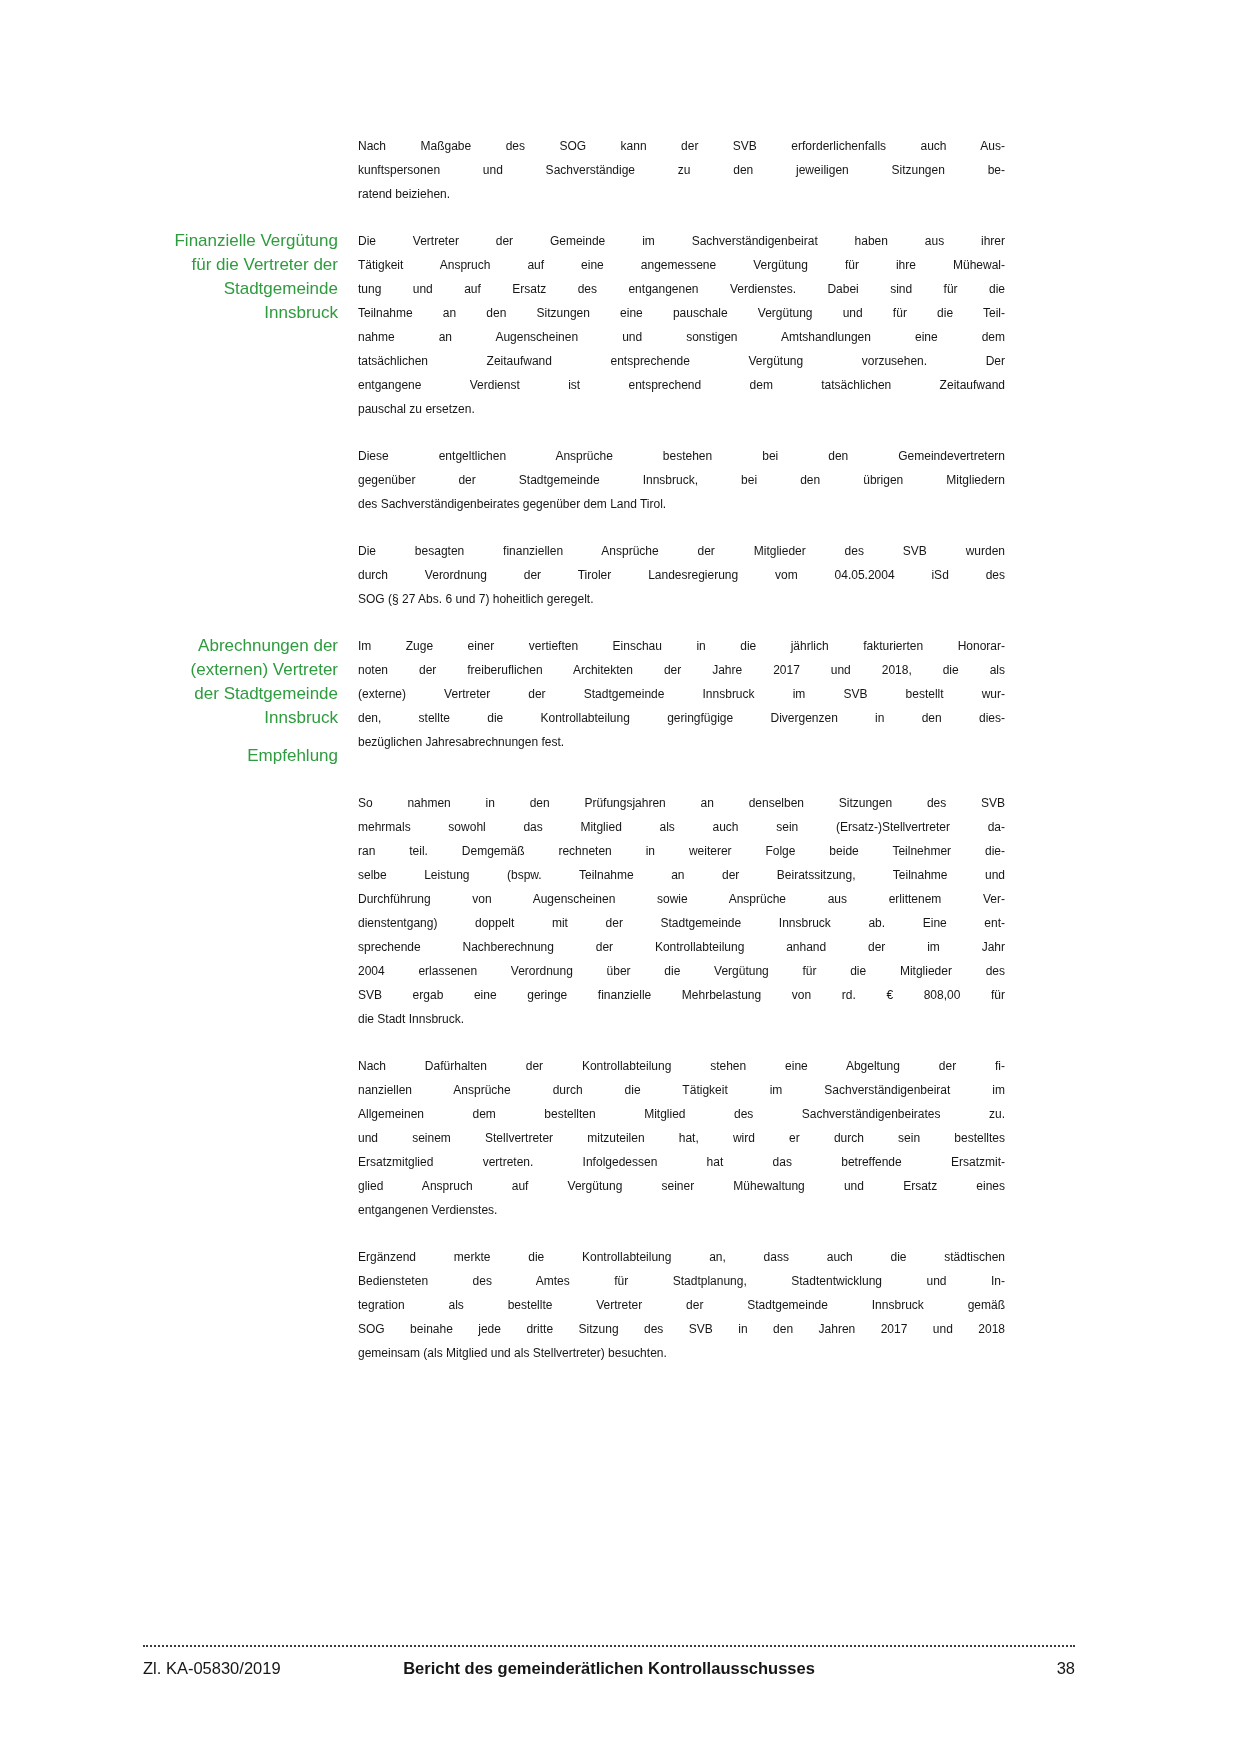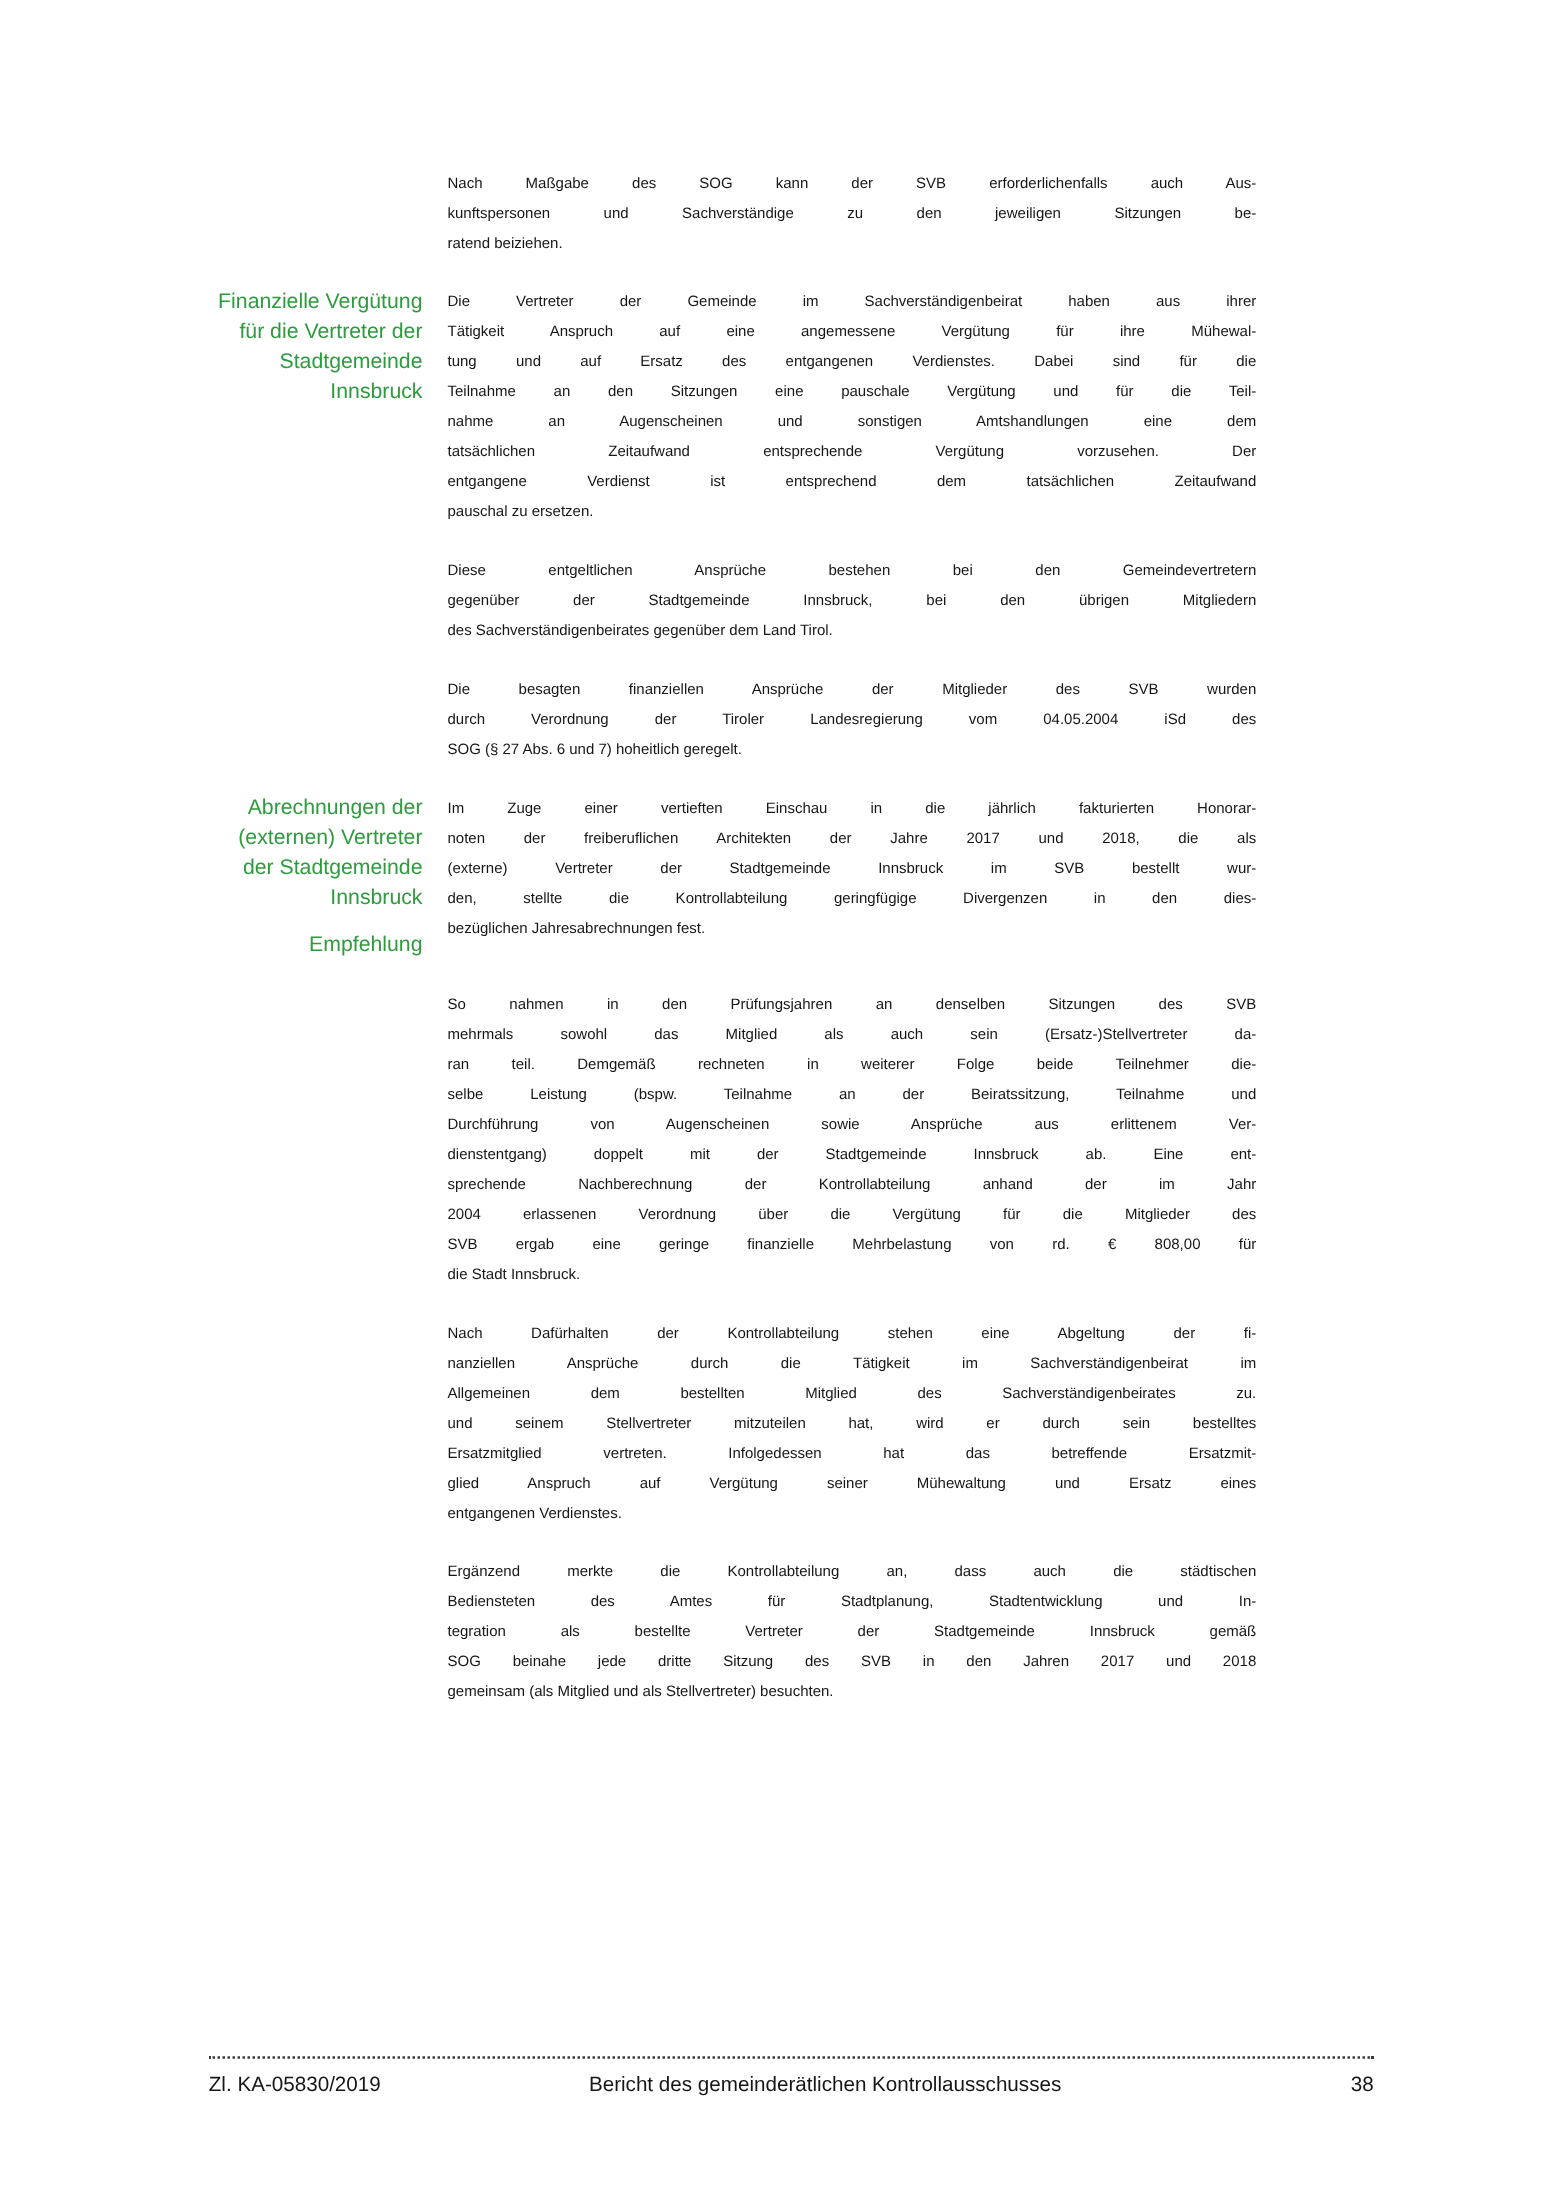--- a/index.html
+++ b/index.html
@@ -50,34 +50,33 @@
     white-space: normal;
   }
   .body-line.last { text-align-last: left; }
   .footer {
     position: absolute;
     left: 143px;
     top: 1645px;
     width: 932px;
     font-size: 16.5px;
     color: #161616;
-    margin-left: 24px;
   }
   .dotted-rule {
     height: 0;
     border-top: 2px dotted #3c3c3c;
     margin-bottom: 11px;
   }
   .footer-row {
     display: flex;
     align-items: baseline;
     line-height: 20px;
   }
   .footer-ref { flex: 0 0 250px; text-align: left; }
-  .footer-title { flex: 1 1 auto; text-align: right; }
+  .footer-title { flex: 1 1 auto; text-align: center; font-weight: bold; }
   .footer-page { flex: 0 0 250px; text-align: right; }
 </style>
 </head>
 <body>
 
 <div class="page">
 
   <main class="content" id="content">
       <div class="row">
         <div class="margin-cell"></div>

